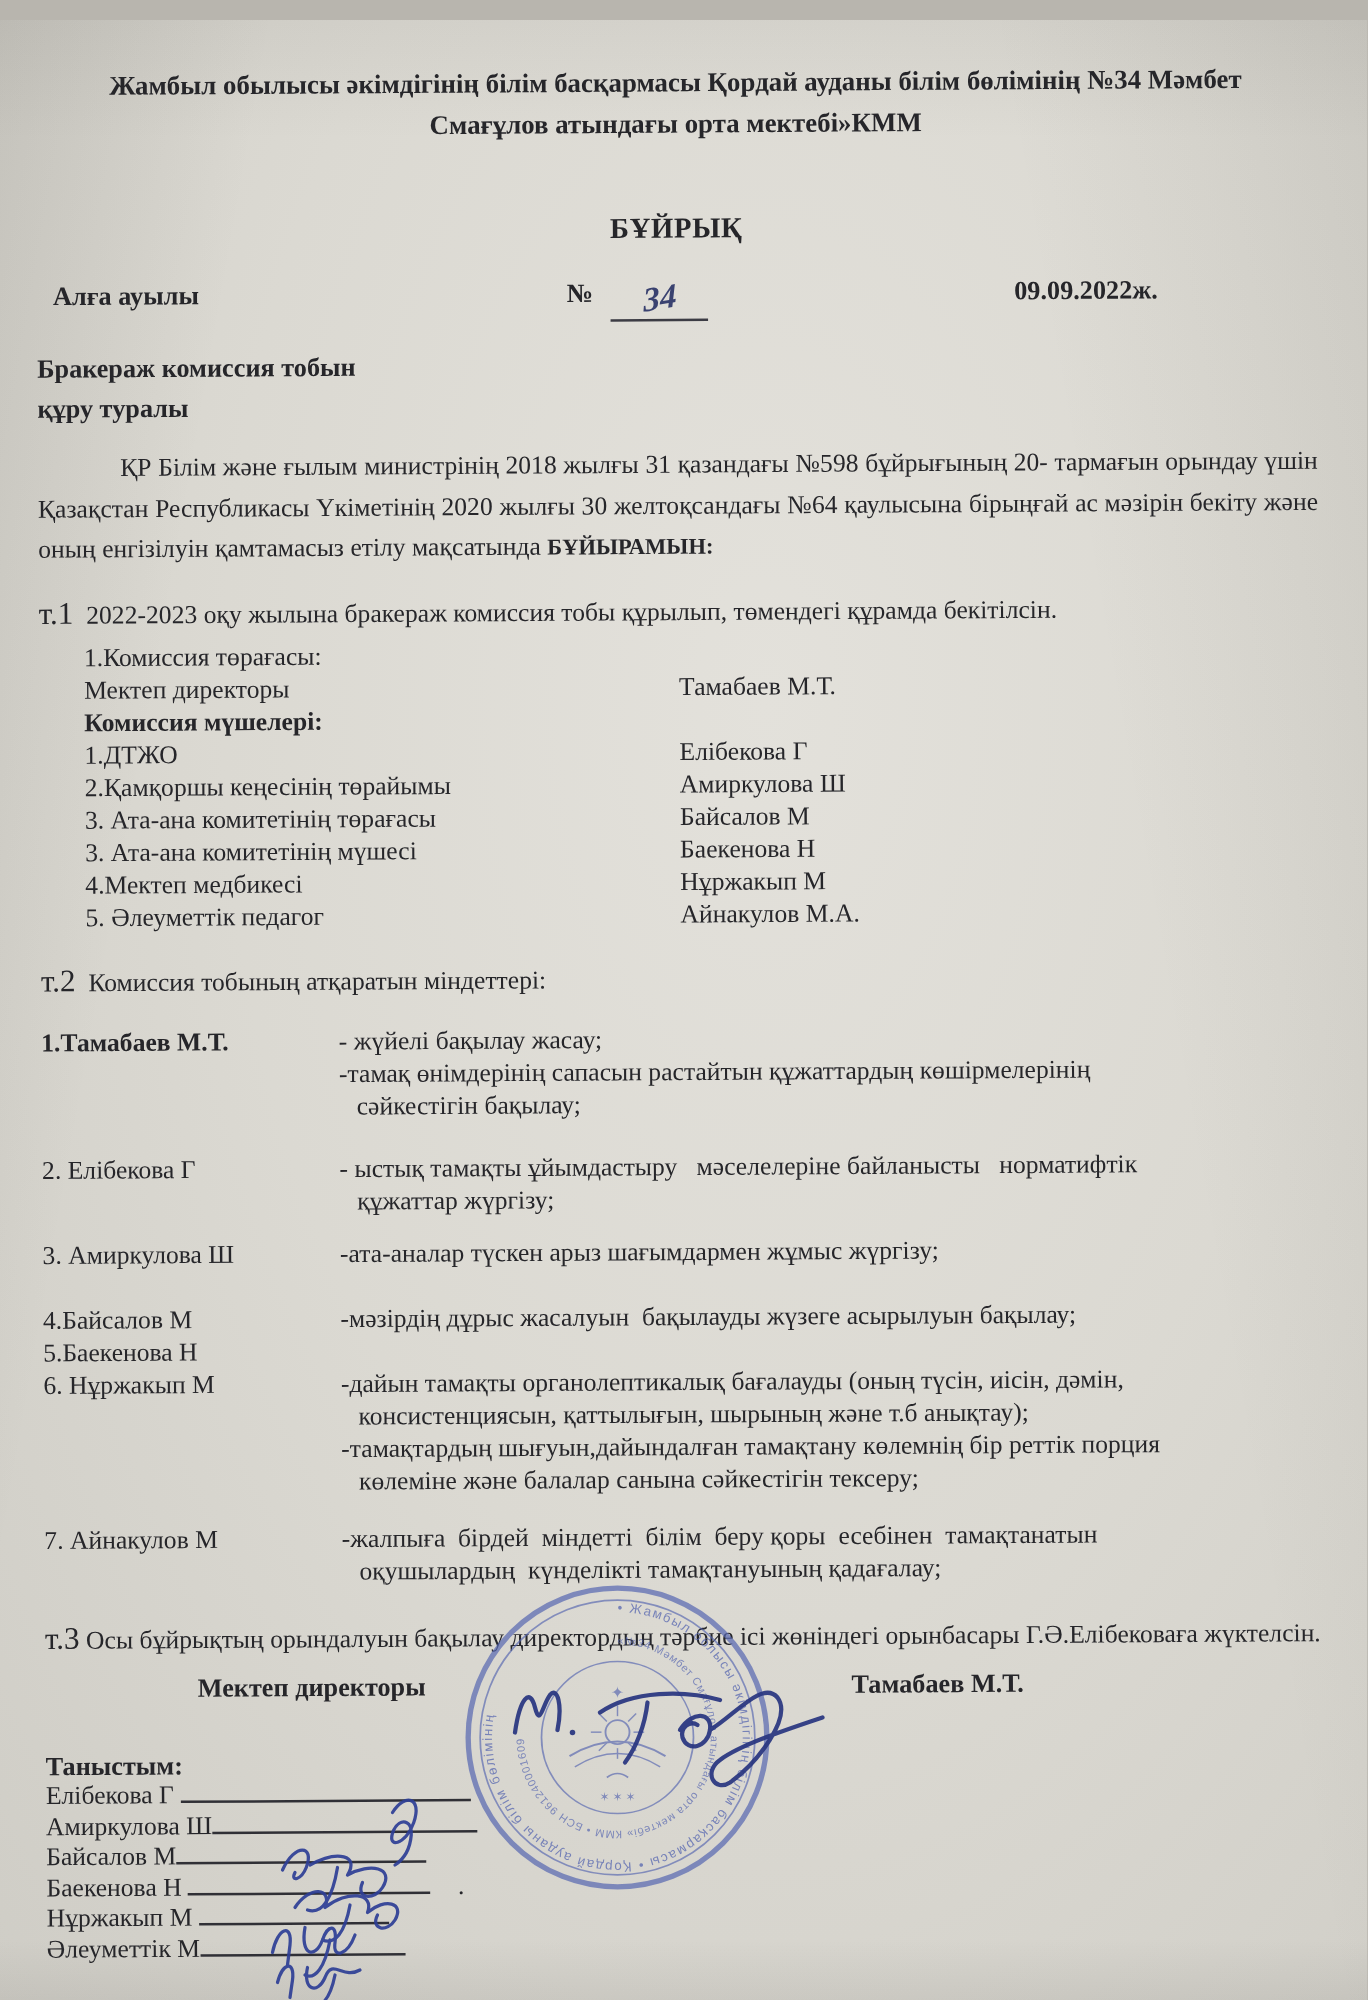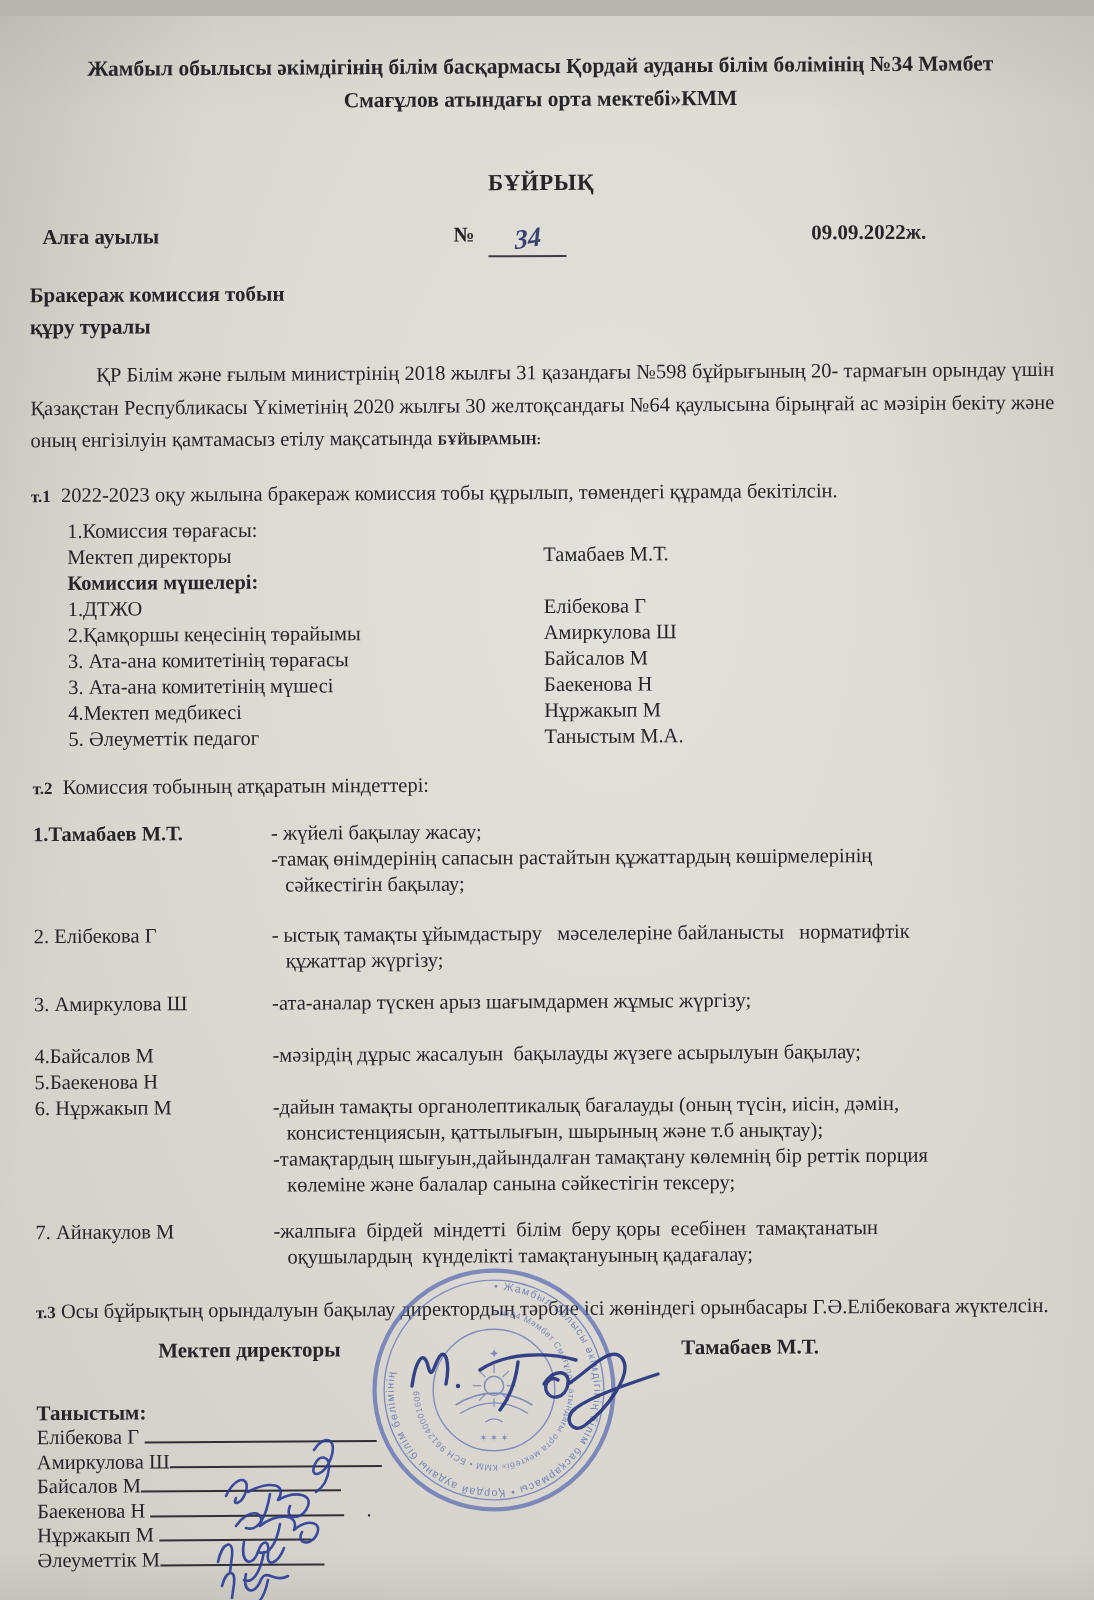--- a/index.html
+++ b/index.html
@@ -17,23 +17,23 @@
   .doc-header{font-weight:bold;text-align:center;font-size:21.5px;line-height:33px;max-width:1005px;margin:0 auto;}
   .doc-title{font-weight:bold;text-align:center;font-size:23px;letter-spacing:.5px;margin-top:54px;}
   .meta-row{position:relative;height:46px;margin-top:18px;font-weight:bold;font-size:21px;}
   .meta-place{position:absolute;left:13px;top:8px;}
   .meta-number{position:absolute;left:424px;top:8px;font-weight:bold;}
   .hand-line{display:inline-block;width:78px;border-bottom:2.5px solid #3c3c44;text-align:center;margin-left:14px;height:30px;vertical-align:-6px;}
   .hand-number{display:inline-block;font-style:italic;font-weight:600;font-size:27px;color:#3a4270;transform:rotate(-9deg) skewX(-6deg);line-height:1;}
   .meta-date{position:absolute;left:782px;top:8px;}
   .subject{font-weight:bold;font-size:21px;line-height:32px;margin-top:16px;}
   .preamble{margin-top:16px;font-size:20.5px;line-height:32.5px;text-align:justify;text-indent:66px;}
-  .preamble b{font-size:14px;}
+  .preamble b{font-size:18px;}
   .s1-intro{margin-top:20px;font-size:20.5px;line-height:30px;}
-  .snum{font-weight:bold;font-size:17px;}
+  .snum{font-weight:normal;font-size:25px;}
   .clist{margin:6px 0 0 36px;font-size:20.5px;line-height:26px;}
   .crow{display:flex;white-space:pre-wrap;}
   .crow .role{width:476px;flex:none;}
   .bold{font-weight:bold;}
   .s2-head{margin-top:24px;font-size:20.5px;}
   .duties{margin-top:22px;font-size:20.5px;line-height:26px;}
   .duty{display:flex;align-items:flex-start;}
   .dname{width:238px;flex:none;white-space:pre;}
   .dlines{flex:1;}
   .dline{white-space:pre;}
@@ -79,21 +79,21 @@
 
     <div class="clist">
       <div class="crow"><span>1.Комиссия төрағасы:</span></div>
       <div class="crow"><span class="role">Мектеп директоры</span><span>Тамабаев М.Т.</span></div>
       <div class="crow bold"><span>Комиссия мүшелері:</span></div>
       <div class="crow"><span class="role">1.ДТЖО</span><span>Елібекова Г</span></div>
       <div class="crow"><span class="role">2.Қамқоршы кеңесінің төрайымы</span><span>Амиркулова Ш</span></div>
       <div class="crow"><span class="role">3. Ата-ана комитетінің төрағасы</span><span>Байсалов М</span></div>
       <div class="crow"><span class="role">3. Ата-ана комитетінің мүшесі</span><span>Баекенова Н</span></div>
       <div class="crow"><span class="role">4.Мектеп медбикесі</span><span>Нұржакып М</span></div>
-      <div class="crow"><span class="role">5. Әлеуметтік педагог</span><span>Таныстым М.А.</span></div>
+      <div class="crow"><span class="role">5. Әлеуметтік педагог</span><span>Айнакулов М.А.</span></div>
     </div>
 
     <div class="s2-head"><span class="snum">т.2</span>&nbsp;&nbsp;<span>Комиссия  тобының  атқаратын міндеттері:</span></div>
 
     <div class="duties">
       <div class="duty">
         <span class="dname bold">1.Тамабаев М.Т.</span>
         <span class="dlines">
           <span class="dline">- жүйелі бақылау жасау;</span><br>
           <span class="dline">-тамақ өнімдерінің сапасын растайтын құжаттардың көшірмелерінің</span><br>

